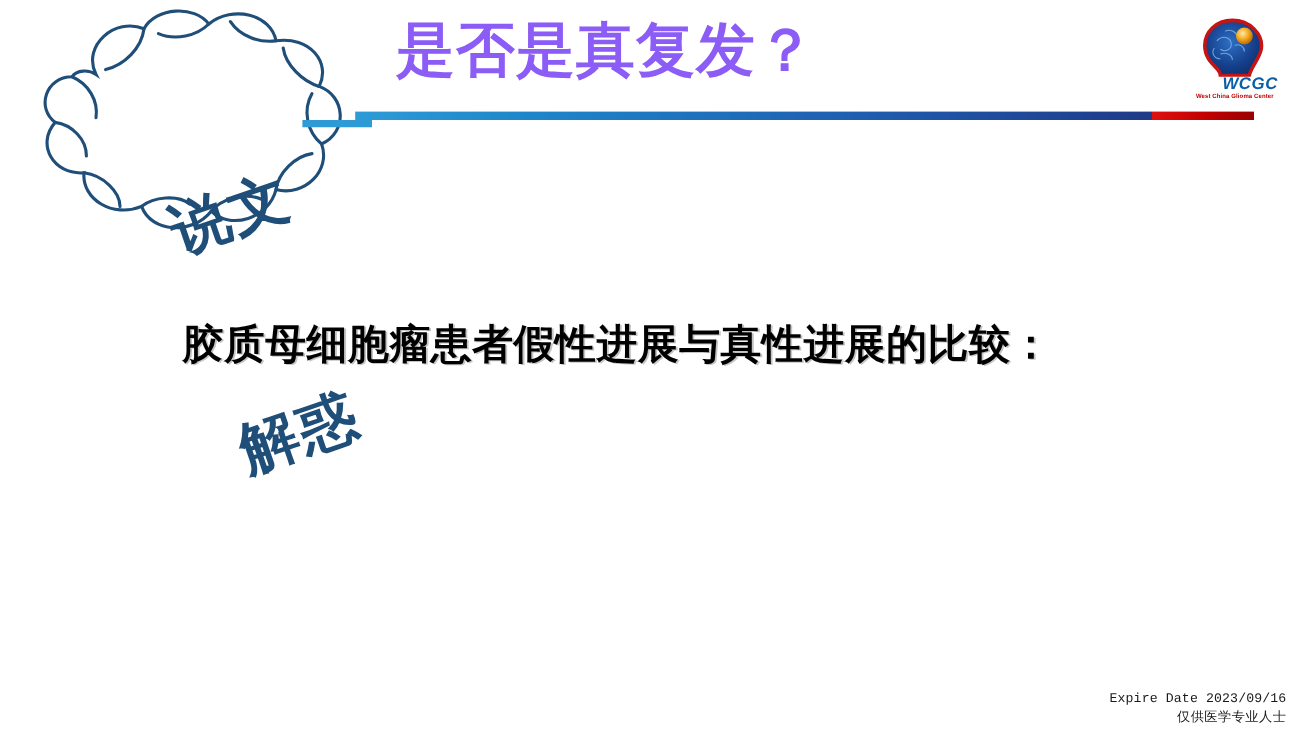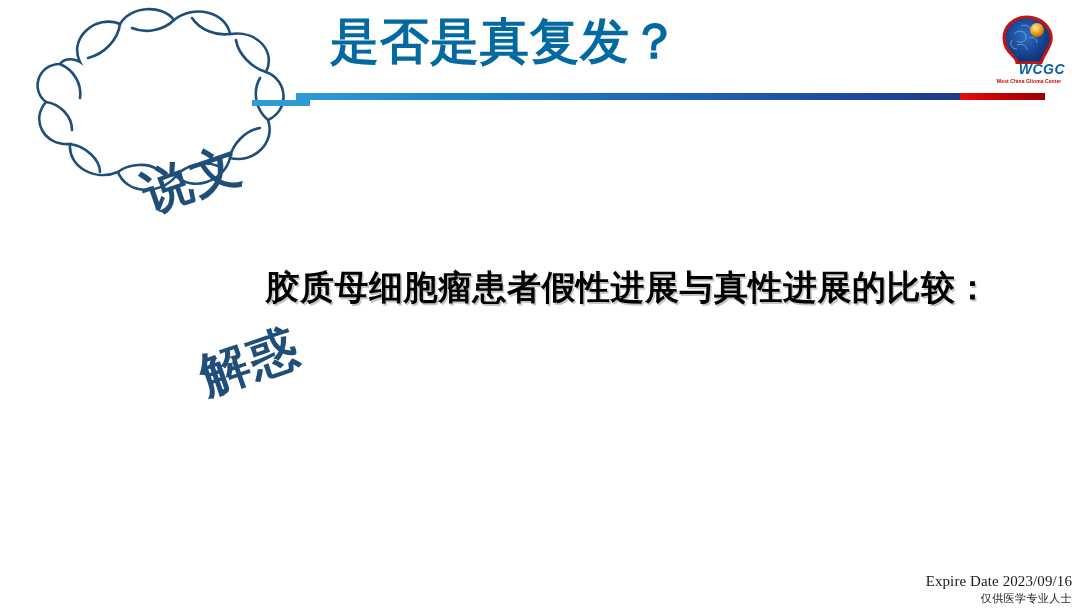--- a/index.html
+++ b/index.html
@@ -50,21 +50,21 @@
     white-space: pre;
   }
   #cloud-line-1 { display:block; margin-left: 6px; }
   #cloud-line-2 { display:block; margin-left: -4px; }
 
   
   #slide-title {
     position: absolute;
     left: 330px;
     top: 14px;
-    color: #0369a1;
+    color: #8b5cf6;
     font-family: "Liberation Serif", "DejaVu Serif", serif;
     font-weight: bold;
     font-size: 49px;
     line-height: 1.15;
     letter-spacing: 1px;
     white-space: nowrap;
   }
 
   
   #header-rule {
@@ -129,35 +129,35 @@
     top: 262px;
     width: 838px;
     color: #000000;
     font-family: "Liberation Sans", "DejaVu Sans", sans-serif;
     font-weight: bold;
     font-size: 34px;
     line-height: 1.52;
     letter-spacing: 0.5px;
     text-shadow: 1.5px 1.5px 0 rgba(150,150,150,0.55);
   }
-  #body-line-1 { display: block; text-align: right; }
+  #body-line-1 { display: block; text-align: left; }
   #body-line-2 { display: block; text-align: right; }
 
   
   #footer {
     position: absolute;
     right: 8px;
     bottom: 2px;
     text-align: right;
     color: #1a1a1a;
   }
   #footer-expire {
     display: block;
-    font-size: 15px;
-    font-family: Liberation Serif, serif;
+    font-size: 11px;
+    font-family: Liberation Mono, monospace;
     letter-spacing: 0.1px;
     line-height: 1.35;
   }
   #footer-notice {
     display: block;
     font-size: 11px;
     font-family: "Liberation Sans", "DejaVu Sans", sans-serif;
     letter-spacing: 0.4px;
     line-height: 1.35;
   }

